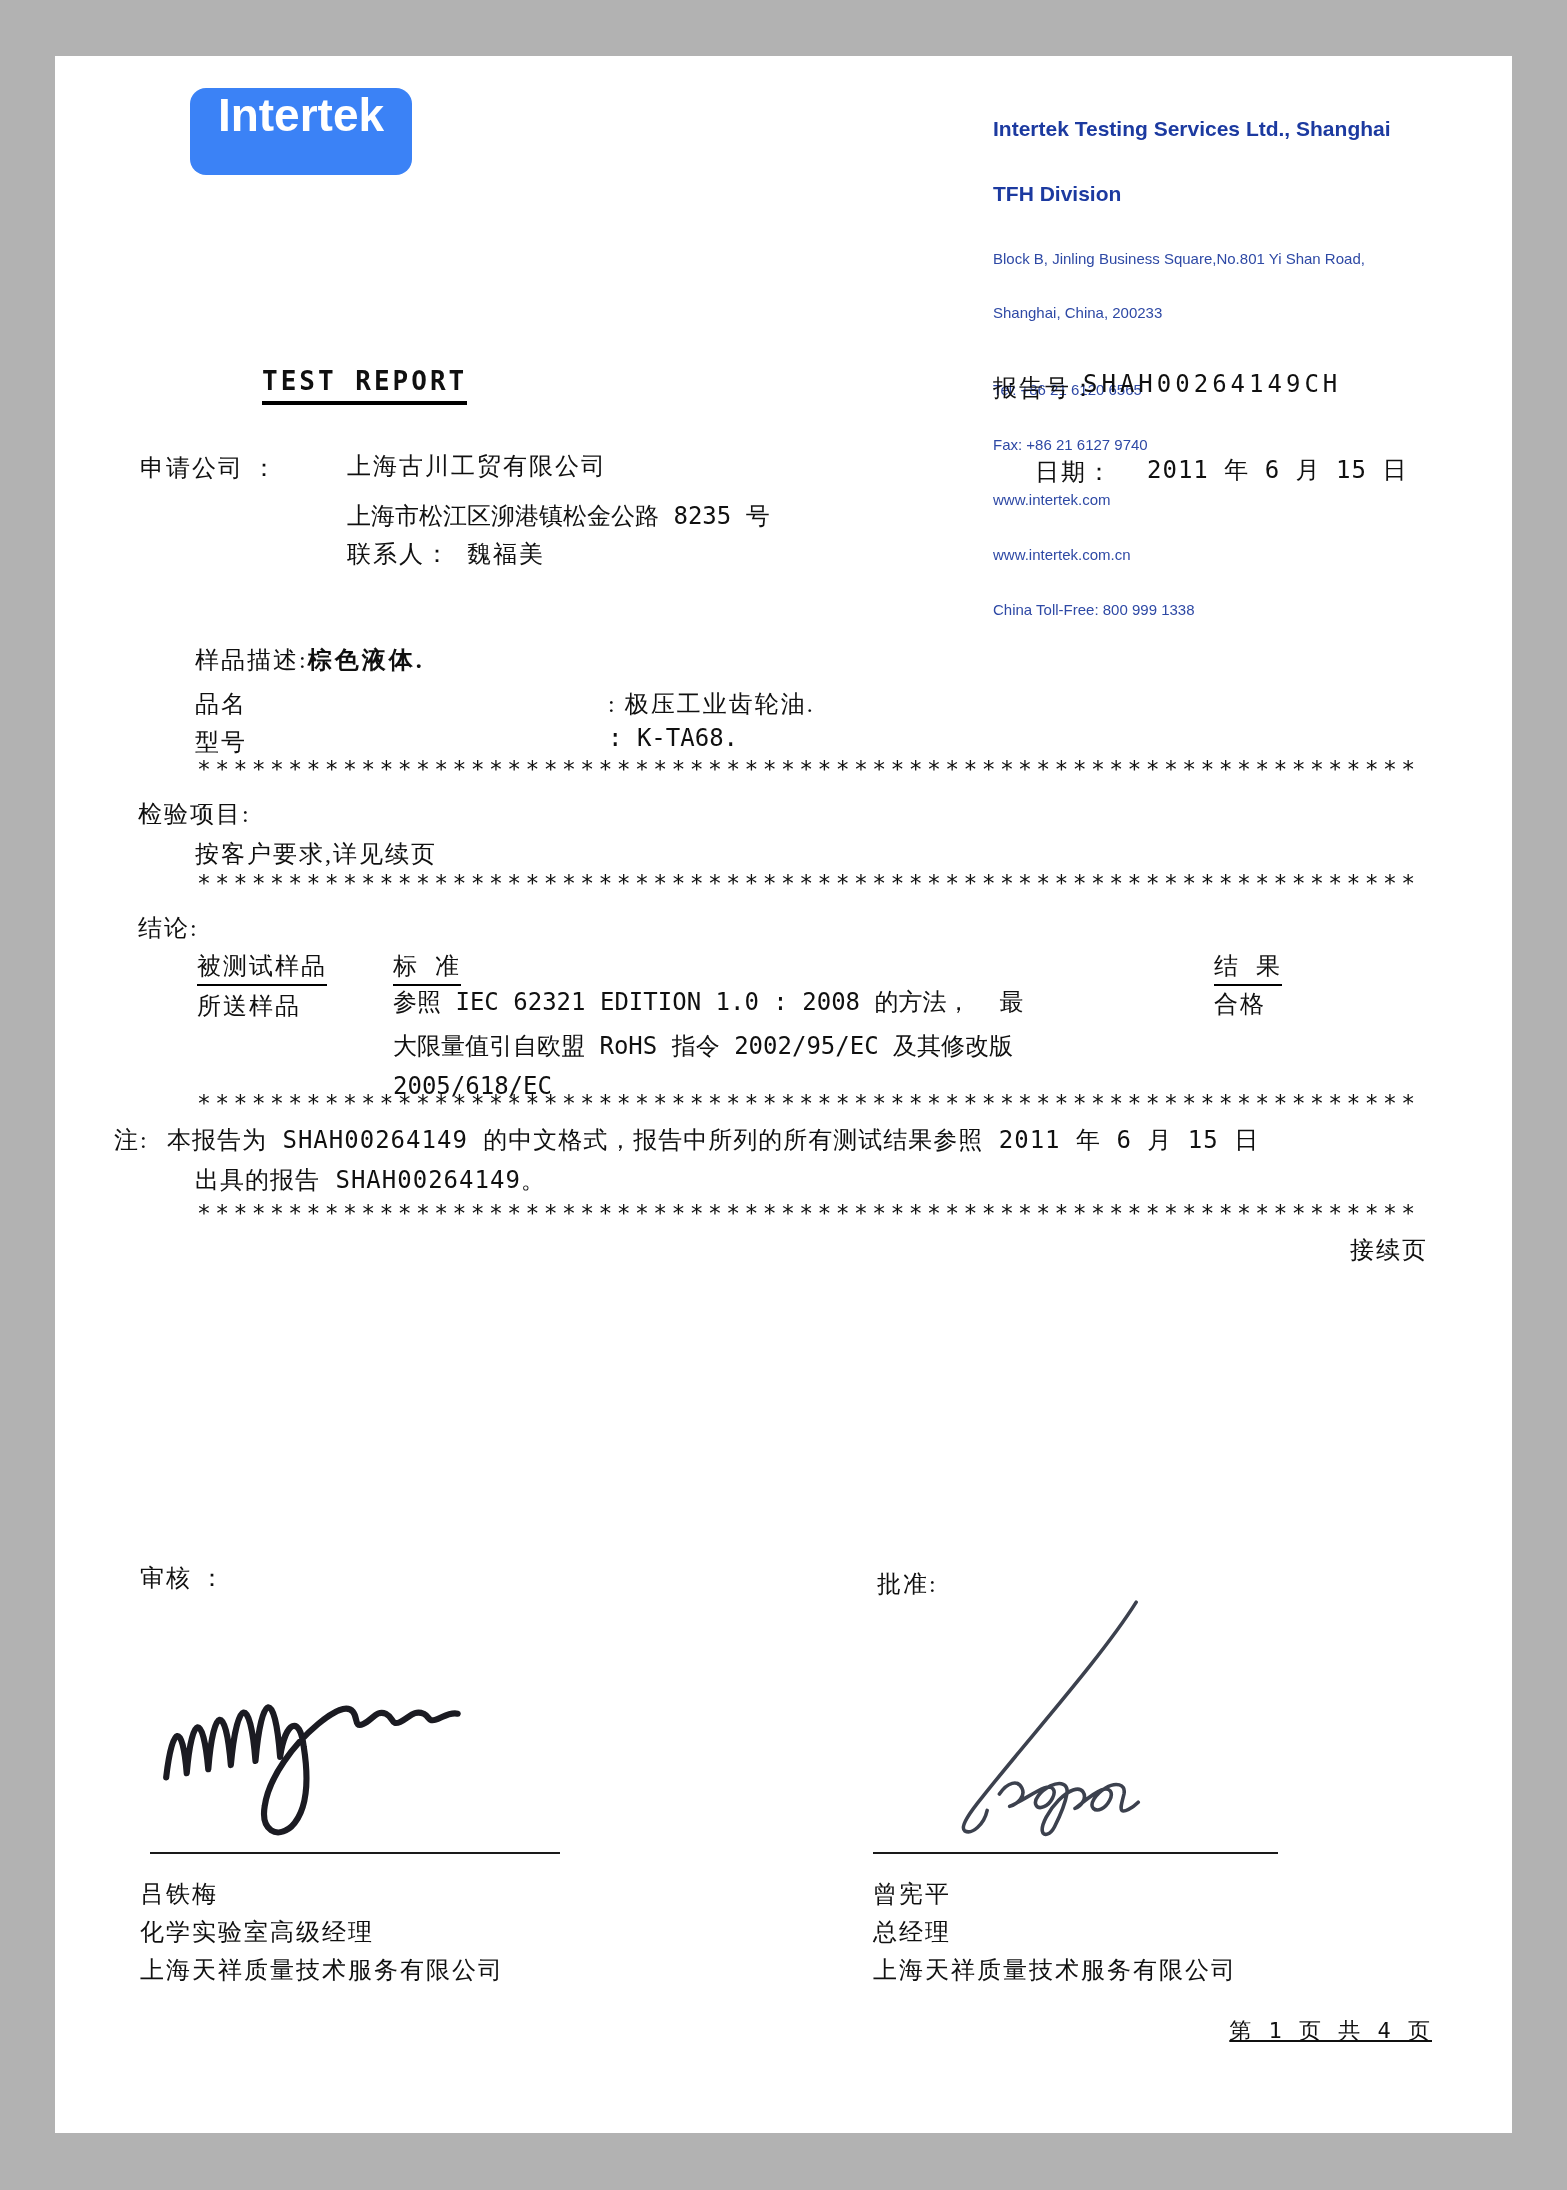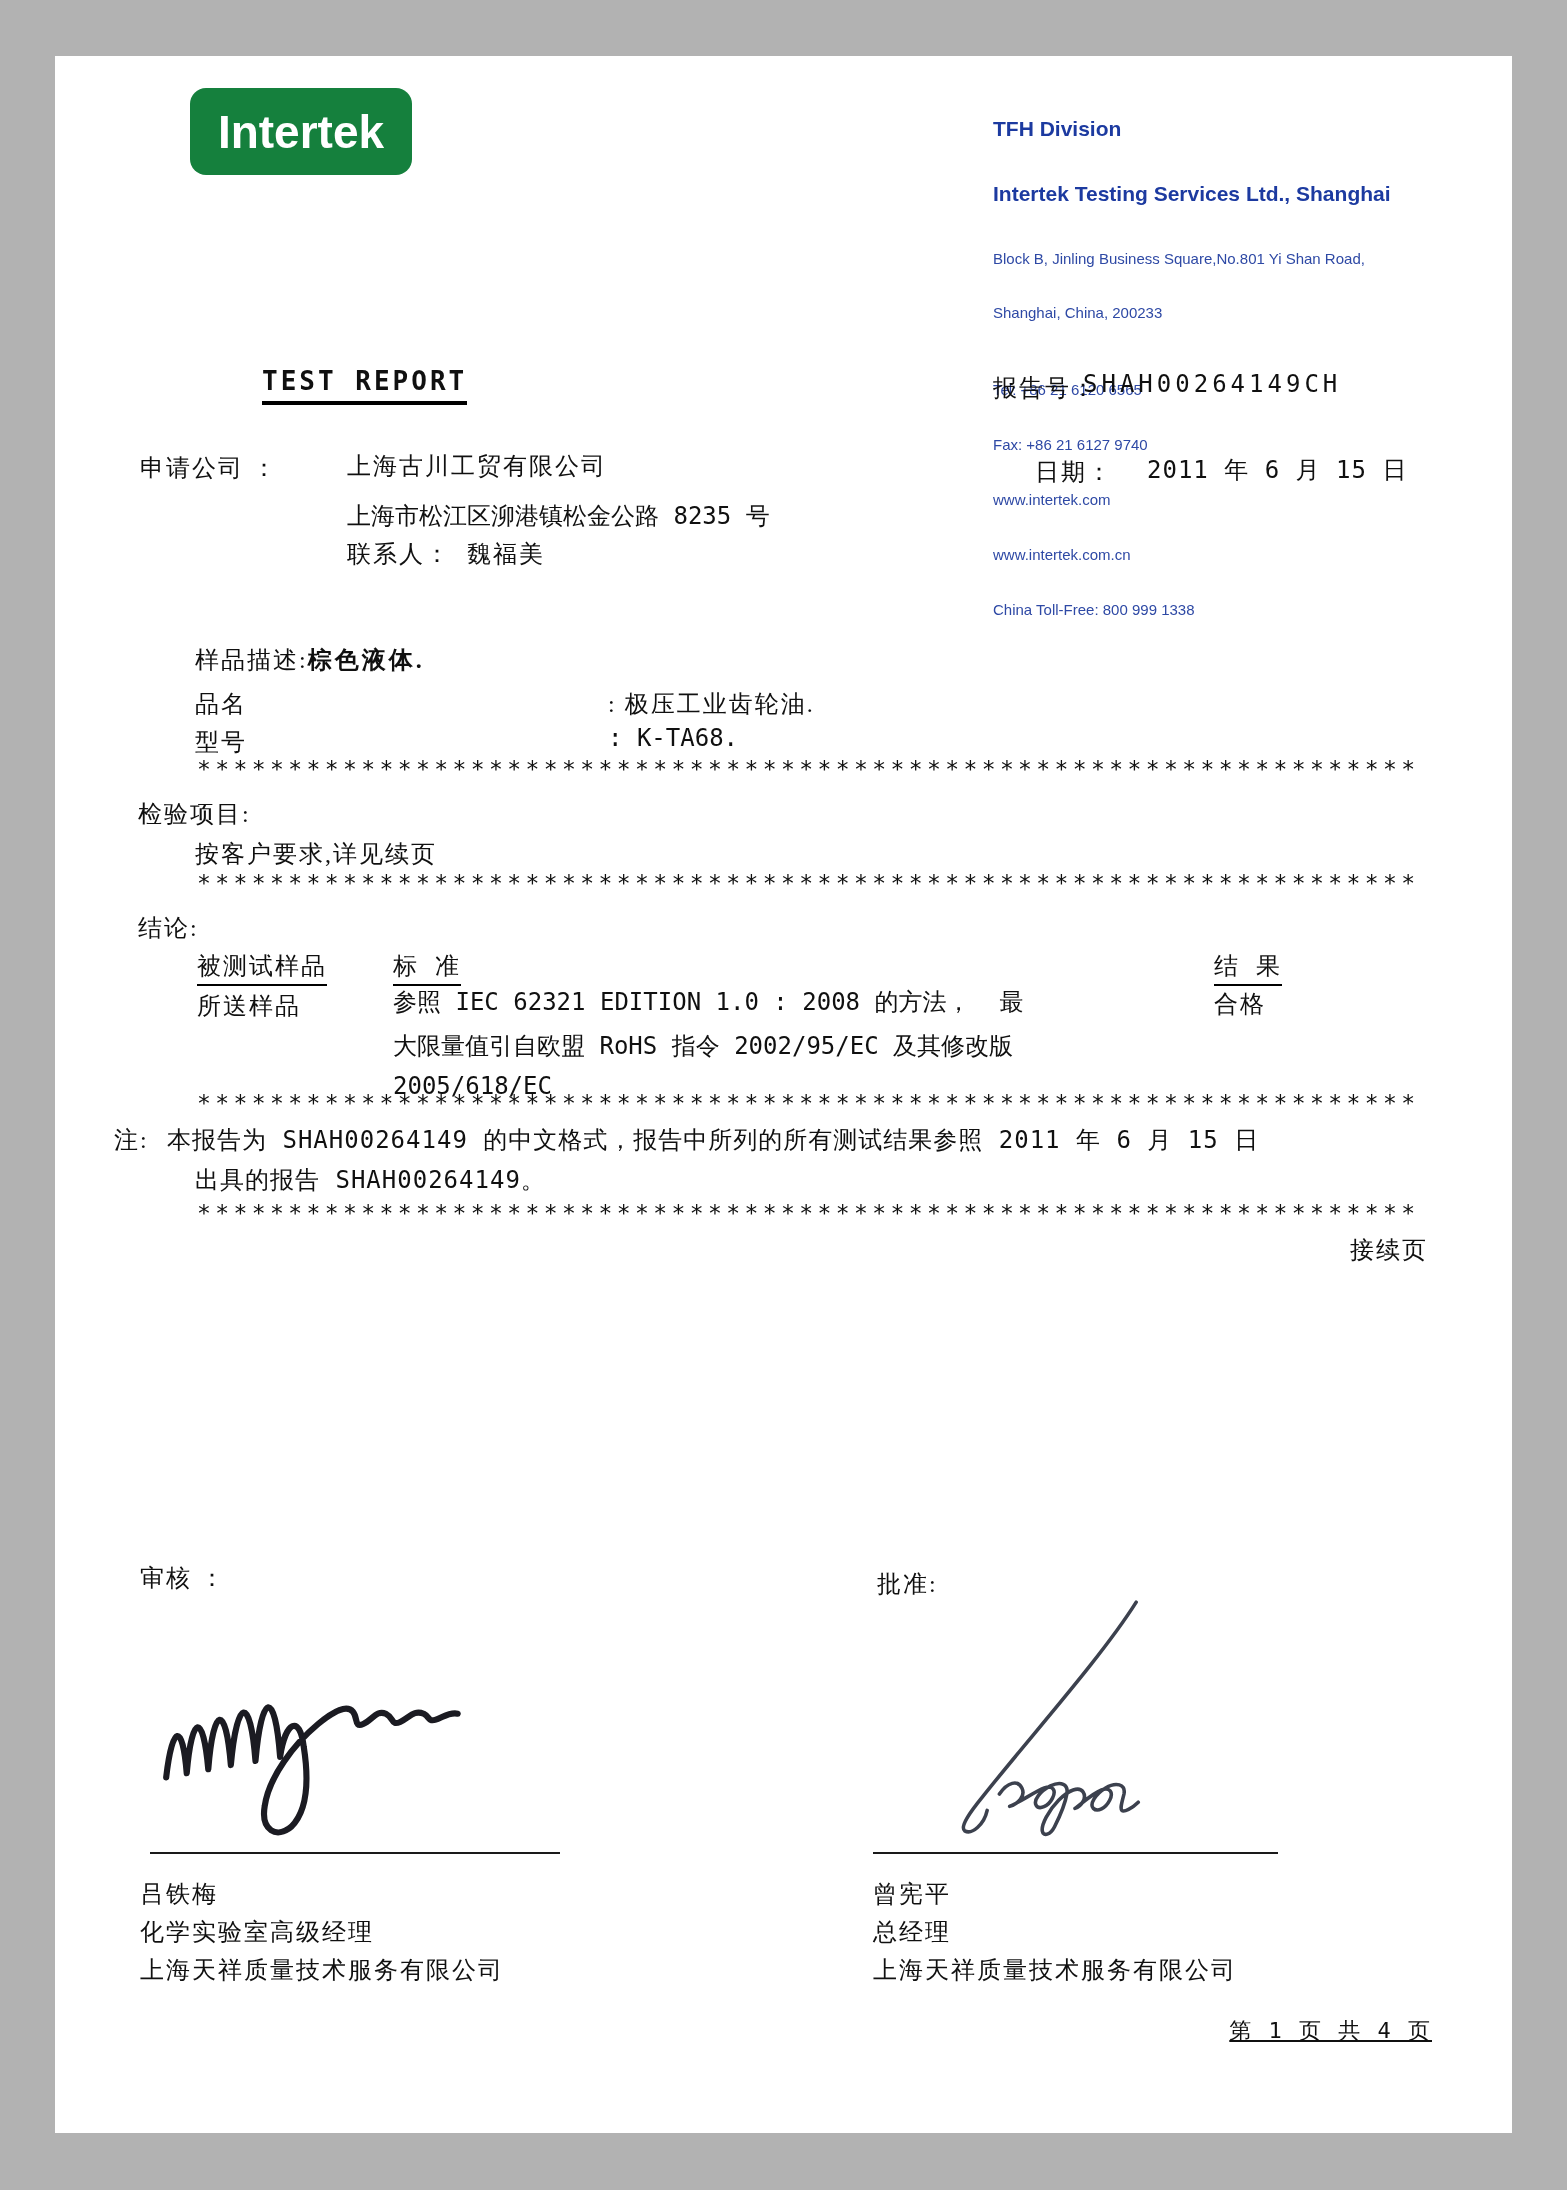--- a/index.html
+++ b/index.html
@@ -18,23 +18,23 @@
     background: #ffffff;
   }
   .abs { position: absolute; white-space: pre; }
   .cn  { font-family: "Liberation Serif", "DejaVu Serif", serif; font-size: 24px; letter-spacing: 2px; }
   .mono{ font-family: "DejaVu Sans Mono", "Liberation Mono", monospace; font-size: 24px; }
 
   
   .logo {
     left: 135px; top: 32px;
     width: 222px; height: 87px;
-    background: #15803d;
+    background: #3b82f6;
     border-radius: 16px;
-    display: flex; align-items: center; justify-content: center;
+    display: flex; justify-content: center;
   }
   .logo-text {
     color: #ffffff;
     font-family: "Liberation Sans", sans-serif;
     font-size: 46px; font-weight: bold;
     letter-spacing: 0px;
   }
 
   
   .letterhead { left: 938px; top: 22px; width: 480px; font-family: "Liberation Sans", sans-serif; }
@@ -120,22 +120,22 @@
 </head>
 <body>
 
 <div class="paper">
 
   <div class="abs logo">
     <span class="logo-text">Intertek</span>
   </div>
 
   <div class="abs letterhead">
+    <div class="lh-title">Intertek Testing Services Ltd., Shanghai</div>
     <div class="lh-title">TFH Division</div>
-    <div class="lh-title">Intertek Testing Services Ltd., Shanghai</div>
     <div class="lh-addr">Block B, Jinling Business Square,No.801 Yi Shan Road,</div>
     <div class="lh-addr" style="margin-top:0">Shanghai, China, 200233</div>
     <div class="lh-contact">Tel: +86 21 6120 6565</div>
     <div class="lh-contact" style="margin-top:0">Fax: +86 21 6127 9740</div>
     <div class="lh-contact" style="margin-top:0">www.intertek.com</div>
     <div class="lh-contact" style="margin-top:0">www.intertek.com.cn</div>
     <div class="lh-contact" style="margin-top:0">China Toll-Free: 800 999 1338</div>
   </div>
 
   <div class="abs test-report">TEST REPORT</div>

